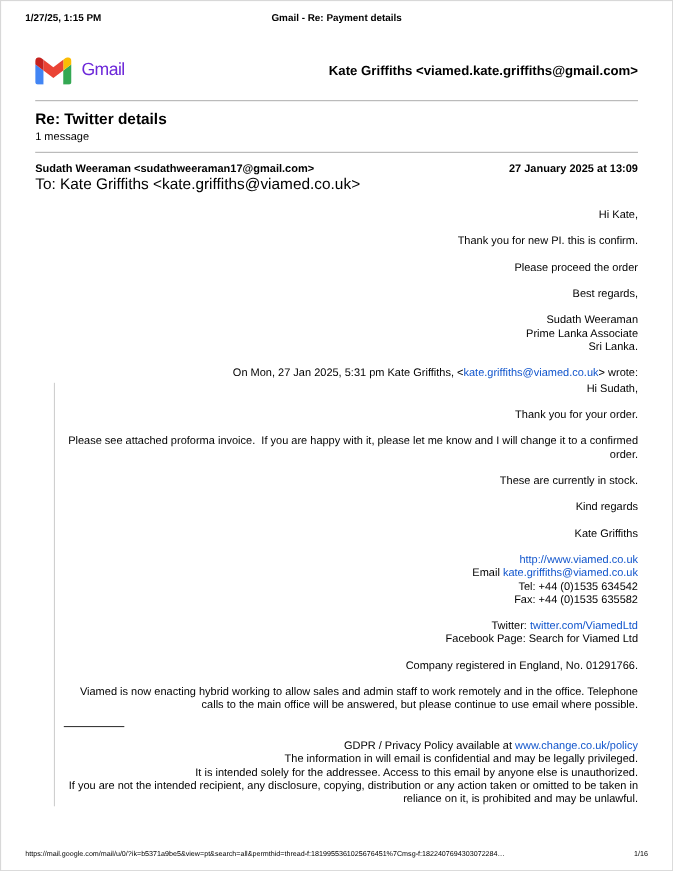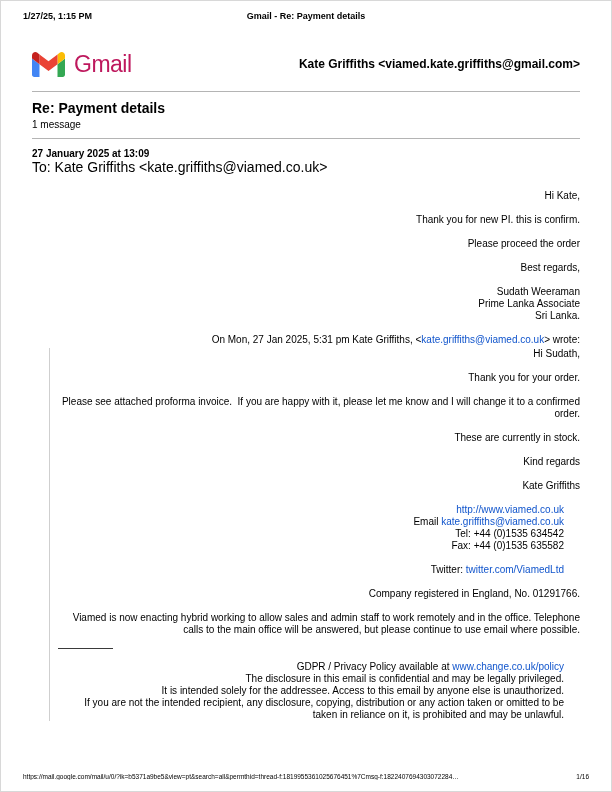--- a/index.html
+++ b/index.html
@@ -20,21 +20,21 @@
   .print-footer {
     position:absolute; bottom:11px; left:22px; right:22px;
     font-size:6.5px; display:flex; justify-content:space-between; align-items:baseline;
   }
   .print-footer .pf-url { max-width:530px; overflow:hidden; white-space:nowrap; }
 
   .content { padding:46px 31px 0 31px; }
 
   .masthead { display:flex; justify-content:space-between; align-items:center; height:34px; }
   .logo { display:flex; align-items:center; gap:9px; }
-  .logo-text { font-size:23px; color:#be185d; letter-spacing:-0.5px; }
+  .logo-text { font-size:16px; color:#6d28d9; letter-spacing:-0.5px; }
   .account { font-size:12px; font-weight:bold; }
 
   .rule { border:none; border-top:1px solid #b4b4b4; margin:0; }
   .rule-top { margin-top:10px; }
 
   .subject { font-size:14px; font-weight:bold; margin-top:8px; }
   .msg-count { font-size:10px; margin-top:3px; margin-bottom:8px; }
 
   .from-row { display:flex; justify-content:space-between; font-size:10px; font-weight:bold; margin-top:9px; line-height:12px; }
   .to-line { font-size:14px; line-height:12px; margin-top:1px; }
@@ -44,21 +44,21 @@
   .sig p { margin:0; }
   .sig { margin:12px 0; }
 
   .attribution { margin:12px 0 2px 0; }
   .quote {
     border-left:1px solid #cfcfcf; padding-left:8px; margin-left:6px;
   }
   .quote .q-para { margin:12px 0; white-space:pre-wrap; }
   .quote .q-para:first-child { margin-top:0; }
   .tight p { margin:0; }
-  .tight { margin:12px 16px; }
+  .tight { margin:12px 0; }
 
   a.link { color:#1155cc; text-decoration:none; cursor:pointer; }
 
   .disc-divider { border:none; border-top:1.5px solid #3a3a3a; width:55px; margin:8px 0 9px 0; }
 </style>
 </head>
 <body>
 
 <div class="page">
 
@@ -80,26 +80,27 @@
             <path fill="#c5221f" d="M52 51v8l20 15V48l-5.6-4.2c-5.94-4.45-14.4-.22-14.4 7.2"></path>
           </svg>
         </span>
         <span class="logo-text">Gmail</span>
       </div>
       <div class="account">Kate Griffiths &lt;viamed.kate.griffiths@gmail.com&gt;</div>
     </div>
 
     <hr class="rule rule-top">
 
-    <div class="subject">Re: Payment details</div>
+    <div class="subject">Re: Twitter details</div>
     <div class="msg-count">1 message</div>
 
     <hr class="rule">
 
     <div class="from-row">
+      <span>Sudath Weeraman &lt;sudathweeraman17@gmail.com&gt;</span>
       <span>27 January 2025 at 13:09</span>
     </div>
     <div class="to-line">To: Kate Griffiths &lt;kate.griffiths@viamed.co.uk&gt;</div>
 
     <div class="email-body">
       <p>Hi Kate,</p>
       <p>Thank you for new PI. this is confirm.</p>
       <p>Please proceed the order</p>
       <p>Best regards,</p>
       <div class="sig">
@@ -122,31 +123,32 @@
 
         <div class="tight">
           <p><a class="link">http://www.viamed.co.uk</a></p>
           <p><span>Email </span><a class="link">kate.griffiths@viamed.co.uk</a></p>
           <p>Tel: +44 (0)1535 634542</p>
           <p>Fax: +44 (0)1535 635582</p>
         </div>
 
         <div class="tight">
           <p><span>Twitter: </span><a class="link">twitter.com/ViamedLtd</a></p>
+          <p>Facebook Page: Search for Viamed Ltd</p>
         </div>
 
         <p class="q-para">Company registered in England, No. 01291766.</p>
 
         <p class="q-para">Viamed is now enacting hybrid working to allow sales and admin staff to work remotely and in the office. Telephone calls to the main office will be answered, but please continue to use email where possible.</p>
 
         <hr class="disc-divider">
 
         <div class="tight">
           <p><span>GDPR / Privacy Policy available at </span><a class="link">www.change.co.uk/policy</a></p>
-          <p>The disclosure in this email is confidential and may be legally privileged.</p>
+          <p>The information in will email is confidential and may be legally privileged.</p>
           <p>It is intended solely for the addressee. Access to this email by anyone else is unauthorized.</p>
           <p>If you are not the intended recipient, any disclosure, copying, distribution or any action taken or omitted to be taken in reliance on it, is prohibited and may be unlawful.</p>
         </div>
       </div>
     </div>
 
   </div>
 
   <div class="print-footer">
     <span class="pf-url">https://mail.google.com/mail/u/0/?ik=b5371a9be5&amp;view=pt&amp;search=all&amp;permthid=thread-f:1819955361025676451%7Cmsg-f:1822407694303072284…</span>

